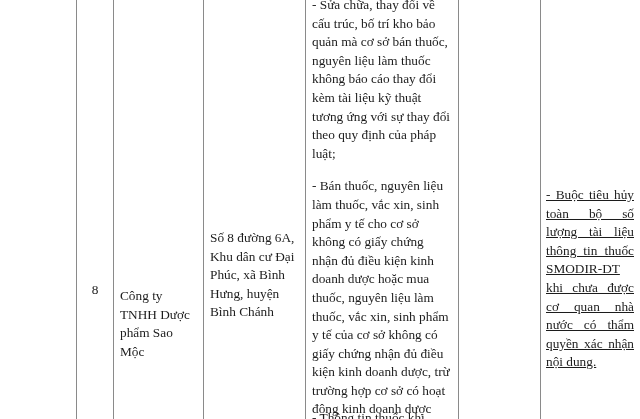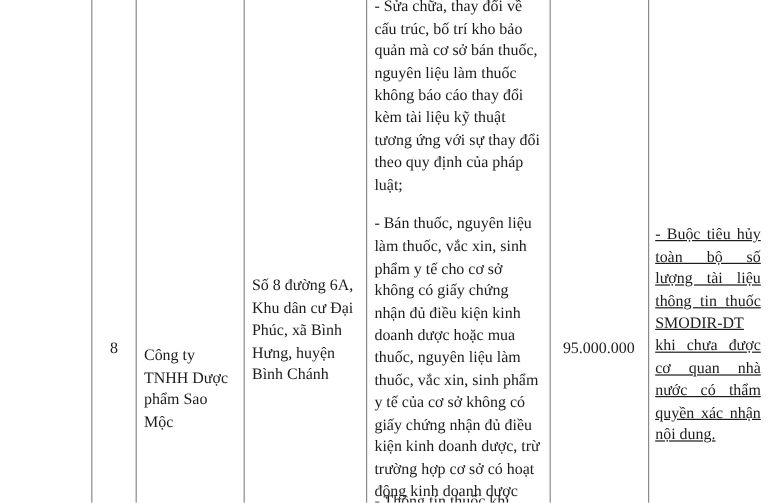--- a/index.html
+++ b/index.html
@@ -130,19 +130,18 @@
 
   <div class="cell c-address">Số 8 đường 6A, Khu dân cư Đại Phúc, xã Bình Hưng, huyện Bình Chánh</div>
 
   <div class="cell c-violations">
     <p>- Sửa chữa, thay đổi về cấu trúc, bố trí kho bảo quản mà cơ sở bán thuốc, nguyên liệu làm thuốc không báo cáo thay đổi kèm tài liệu kỹ thuật tương ứng với sự thay đổi theo quy định của pháp luật;</p>
     <p>- Bán thuốc, nguyên liệu làm thuốc, vắc xin, sinh phẩm y tế cho cơ sở không có giấy chứng nhận đủ điều kiện kinh doanh dược hoặc mua thuốc, nguyên liệu làm thuốc, vắc xin, sinh phẩm y tế của cơ sở không có giấy chứng nhận đủ điều kiện kinh doanh dược, trừ trường hợp cơ sở có hoạt động kinh doanh dược không vì mục đích thương mại;</p>
   </div>
 
   <div class="clipped-line">- Thông tin thuốc khi chưa</div>
 
-  <div class="cell c-fine">95.000.000</div>
 
   <div class="cell c-remedy">
     <p>- Buộc tiêu hủy toàn bộ số lượng tài liệu thông tin thuốc SMODIR-DT khi chưa được cơ quan nhà nước có thẩm quyền xác nhận nội dung.</p>
   </div>
 
 </div>
 
 </body></html>

